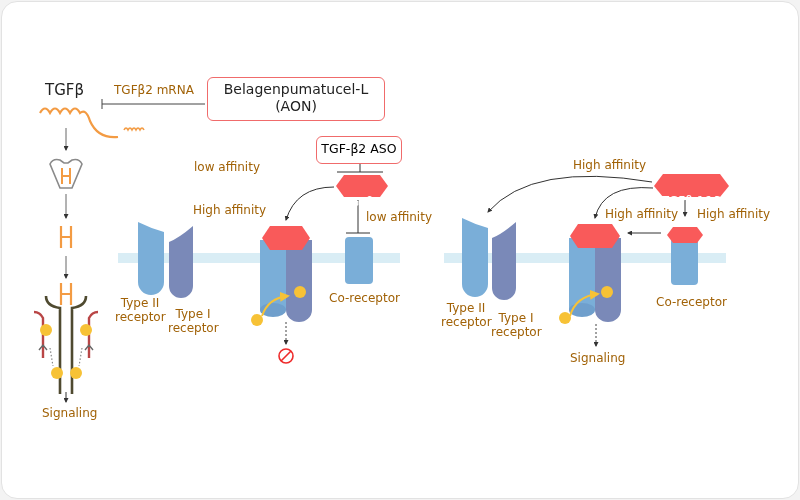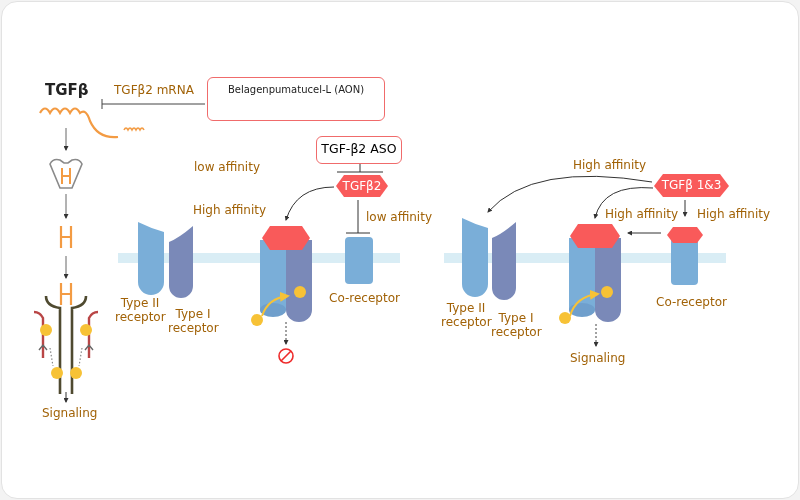--- a/index.html
+++ b/index.html
@@ -1,24 +1,24 @@
 <!DOCTYPE html>
 <html><head>
 <meta charset="utf-8">
 <style>
   html, body { margin: 0; padding: 0; background: #f3f3f3; }
   body { width: 800px; height: 500px; position: relative; overflow: hidden; font-family: "DejaVu Sans", sans-serif; }
   .card { position: absolute; left: 1px; top: 1px; width: 796px; height: 496px; background: #ffffff; border: 1px solid #e2e2e2; border-radius: 16px; }
   svg { position: absolute; left: 0; top: 0; }
   .lbl { position: absolute; font-size: 12px; color: #a16207; white-space: nowrap; line-height: 1.2; }
   .center { text-align: center; }
-  .title { font-weight: bold; font-size: 15px; color: #222; }
-  .box { position: absolute; border: 1px solid #f06b6b; border-radius: 6px; background: #fff; text-align: center; font-size: 10px; color: #222; line-height: 17px; }
+  .title { font-weight: normal; font-size: 15px; color: #222; }
+  .box { position: absolute; border: 1px solid #f06b6b; border-radius: 6px; background: #fff; text-align: center; font-size: 14px; color: #222; line-height: 17px; }
   .asobox { color: #000000; font-size: 12.5px; }
-  .hexlbl { position: absolute; color: #fff; font-size: 12px; text-align: center; }
+  .hexlbl { position: absolute; color: #fff; font-size: 12px; text-align: center; margin-top: 16px; }
 </style>
 </head>
 <body>
 
 <div class="card"></div>
 
 <svg width="800" height="500" viewBox="0 0 800 500">
   <defs>
     <marker id="ah" viewBox="0 0 10 10" refX="8" refY="5" markerWidth="5" markerHeight="5" orient="auto">
       <path d="M0,0 L10,5 L0,10 z" fill="#333"></path>

